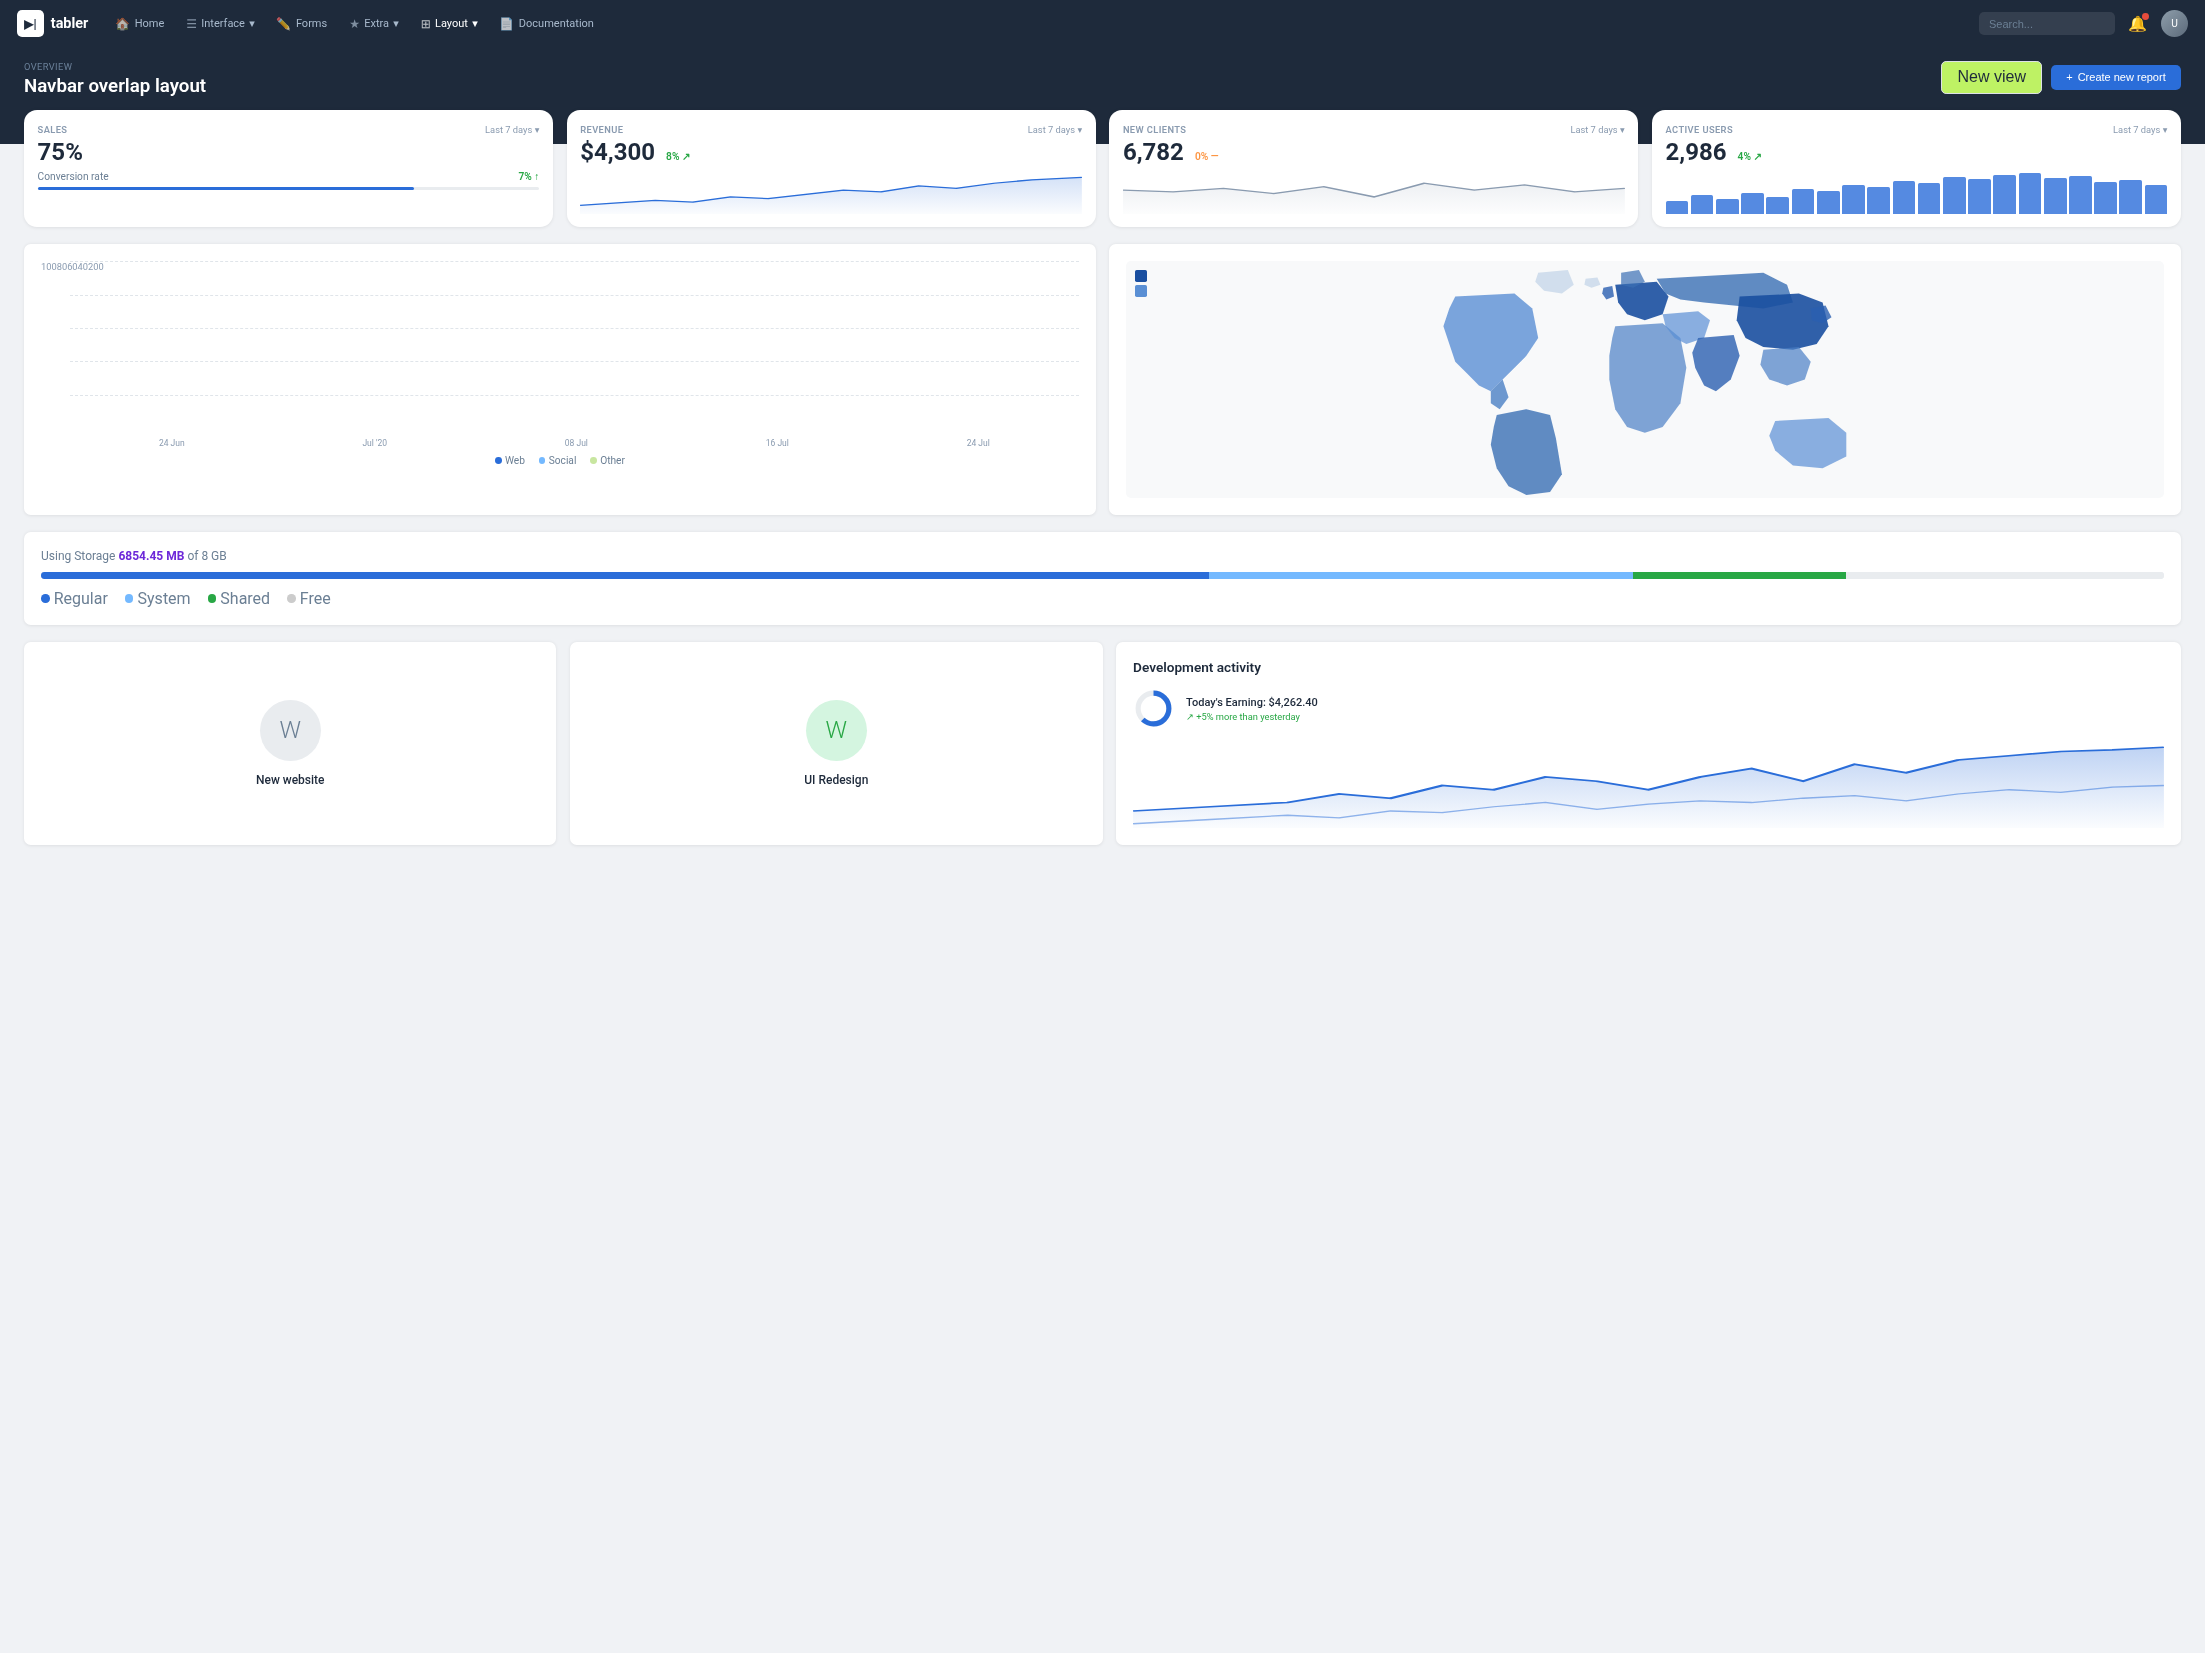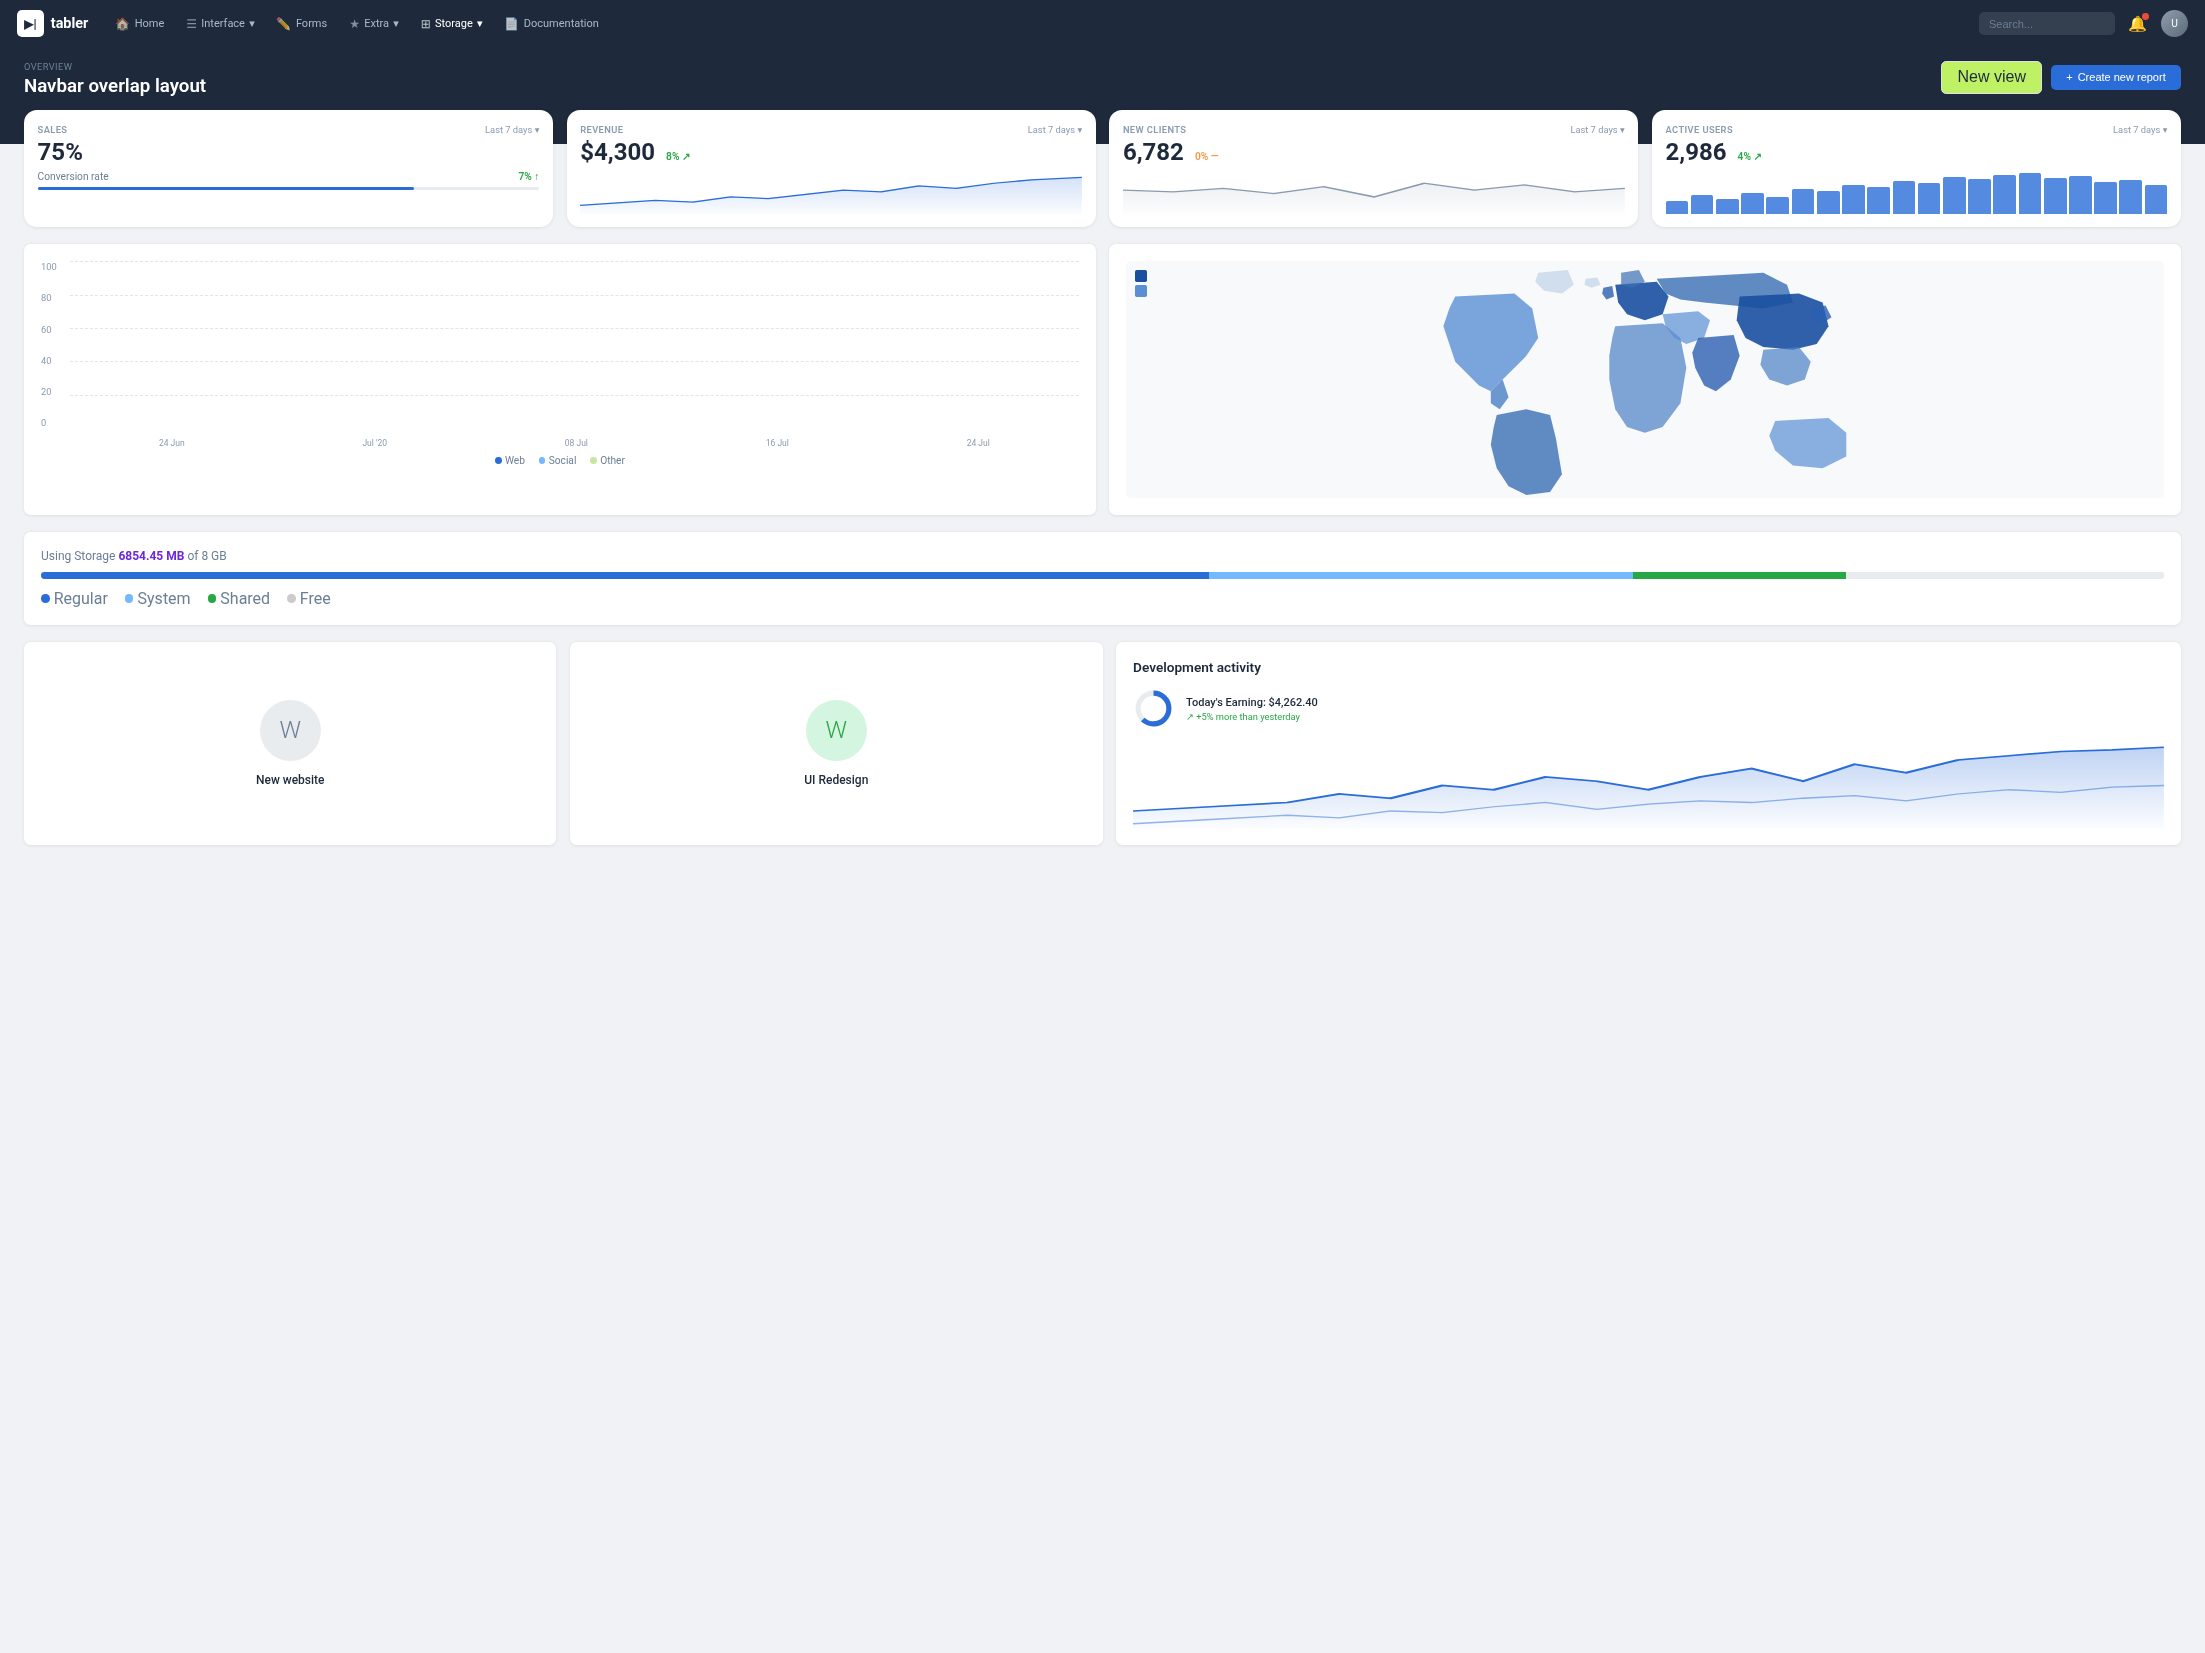--- a/index.html
+++ b/index.html
@@ -251,21 +251,21 @@
     .chart-area {
       position: relative;
       height: 187px;
     }
     .chart-labels-y {
       position: absolute;
       left: 0;
       top: 0;
       bottom: 20.4px;
       display: flex;
-      flex-direction: column;
+      flex-direction: row;
       justify-content: space-between;
       font-size: 9.3px;
       color: #8a9bb0;
       width: 25.4px;
     }
     .chart-bars-area {
       position: absolute;
       left: 29px;
       right: 0;
       top: 0;
@@ -470,21 +470,21 @@
       <span class="nav-icon">✏️</span>
       <span>Forms</span>
     </div>
     <div class="nav-item">
       <span class="nav-icon">★</span>
       <span>Extra</span>
       <span>▾</span>
     </div>
     <div class="nav-item active">
       <span class="nav-icon">⊞</span>
-      <span>Storage</span>
+      <span>Layout</span>
       <span>▾</span>
     </div>
     <div class="nav-item">
       <span class="nav-icon">📄</span>
       <span>Documentation</span>
     </div>
   </div>
   <div class="nav-spacer"></div>
   <input class="search-box" type="text" placeholder="Search..." style="">
   <div class="bell-btn">

